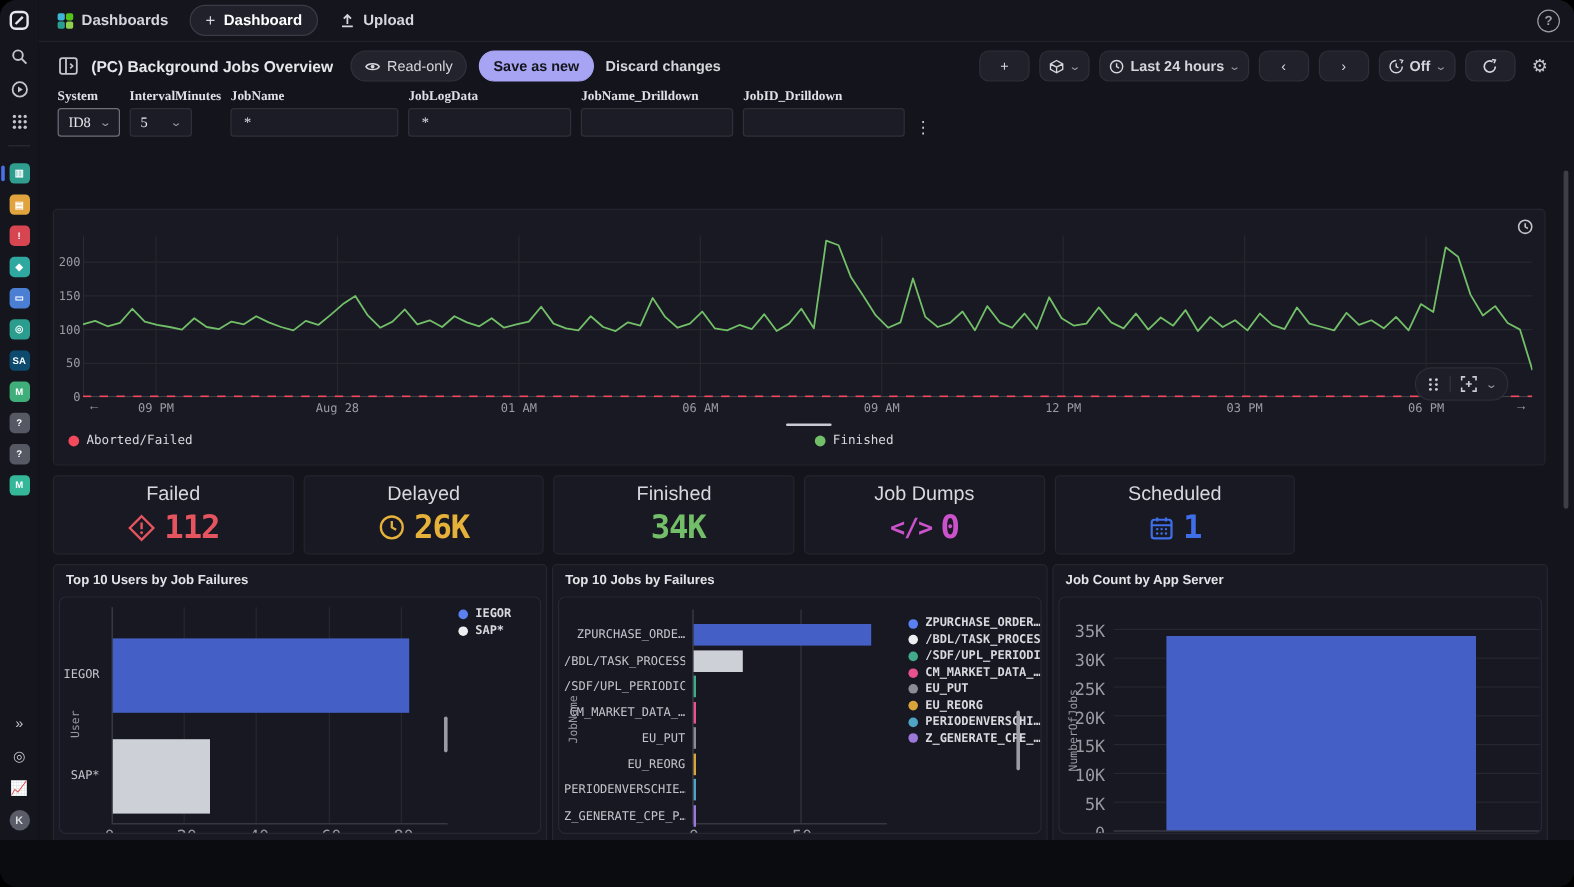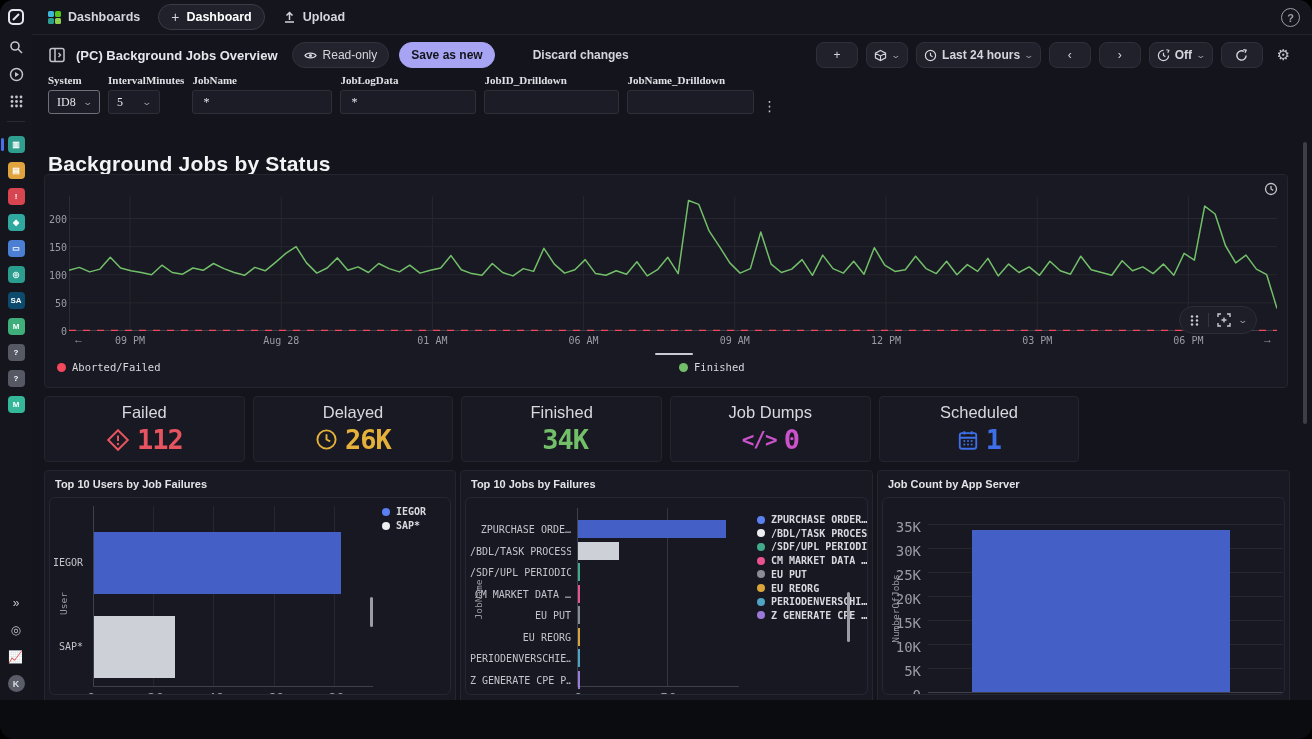--- a/index.html
+++ b/index.html
@@ -29,21 +29,21 @@
   .upload{display:flex;align-items:center;gap:7px;color:#d5d6dc;font-size:12.5px;font-weight:600;cursor:pointer;}
   .help-q{position:absolute;right:12px;top:8px;width:17px;height:17px;border:1.4px solid #9b9da6;border-radius:50%;
     color:#9b9da6;font-size:11px;font-weight:bold;display:flex;align-items:center;justify-content:center;cursor:pointer;}
   
   .content{position:absolute;left:32px;top:34px;right:0;height:666px;background:#14151c;overflow:hidden;}
   .toolbar{position:absolute;top:8px;left:16px;right:16px;height:26px;display:flex;align-items:center;gap:10px;}
   .tb-title{color:#e6e7ec;font-size:13px;font-weight:700;margin-right:4px;}
   .pill{display:flex;align-items:center;gap:6px;height:24px;border-radius:14px;padding:0 11px;font-size:12px;
     color:#d5d6dc;background:#22232d;border:1px solid #30323c;cursor:pointer;white-space:nowrap;}
   .pill.save{background:#a7a4f3;border-color:#a7a4f3;color:#13141a;font-weight:700;}
-  .tb-link{color:#d5d6dc;font-size:12px;font-weight:600;cursor:pointer;margin-left:28px;}
+  .tb-link{color:#d5d6dc;font-size:12px;font-weight:600;cursor:pointer;}
   .tb-right{margin-left:auto;display:flex;align-items:center;gap:8px;}
   .sq-btn{display:flex;align-items:center;justify-content:center;gap:5px;height:24px;min-width:26px;padding:0 7px;
     border-radius:8px;background:#20212b;border:1px solid #2e2f3a;color:#d5d6dc;font-size:12px;cursor:pointer;white-space:nowrap;}
   .chev{font-size:9px;color:#9a9ca4;transform:scaleX(1.4);}
   .gear{font-size:15px;color:#c3c4cb;cursor:pointer;background:none;border:none;}
   
   .vars{position:absolute;top:40px;left:16px;height:70px;display:flex;gap:8px;align-items:flex-start;}
   .var{display:flex;flex-direction:column;gap:4px;font-family:Liberation Serif, serif;}
   .var label{color:#e0e1e6;font-size:11px;font-weight:600;}
   .var .ctl{height:24px;background:#1b1c25;border:1px solid #2e3039;border-radius:3px;color:#e6e7ec;font-size:12px;
@@ -262,35 +262,34 @@
             <input readonly="" value="*" style="">
           </div>
         </div>
         <div class="var">
           <label>JobLogData</label>
           <div class="ctl" style="width: 136px;">
             <input readonly="" value="*" style="">
           </div>
         </div>
         <div class="var">
+          <label>JobName_Drilldown</label>
+          <div class="ctl" style="width: 127px;">
+            <input readonly="" style="">
+          </div>
+        </div>
+        <div class="var">
           <label>JobID_Drilldown</label>
           <div class="ctl" style="width: 135px;">
             <input readonly="" style="">
           </div>
         </div>
-        <div class="var">
-          <label>JobName_Drilldown</label>
-          <div class="ctl" style="width: 127px;">
-            <input readonly="" style="">
-          </div>
-        </div>
         <div class="kebab">⋮</div>
       </div>
 
-    <h1 class="h1">Background Jobs by Status</h1>
 
     <section class="ts-panel">
       <svg class="ts-clock" width="14" height="14" viewBox="0 0 14 14">
           <circle cx="7" cy="7" r="5.5" fill="none" stroke="#c3c4cb" stroke-width="1.3"></circle>
           <path d="M7 4 V7 L9.2 8.4" fill="none" stroke="#c3c4cb" stroke-width="1.3"></path>
         </svg>
       <div id="ts-ylabels">
           <div class="ylab" style="left: 0px; top: 151px;">0</div>
           <div class="ylab" style="left: 0px; top: 122.875px;">50</div>
           <div class="ylab" style="left: 0px; top: 94.75px;">100</div>

